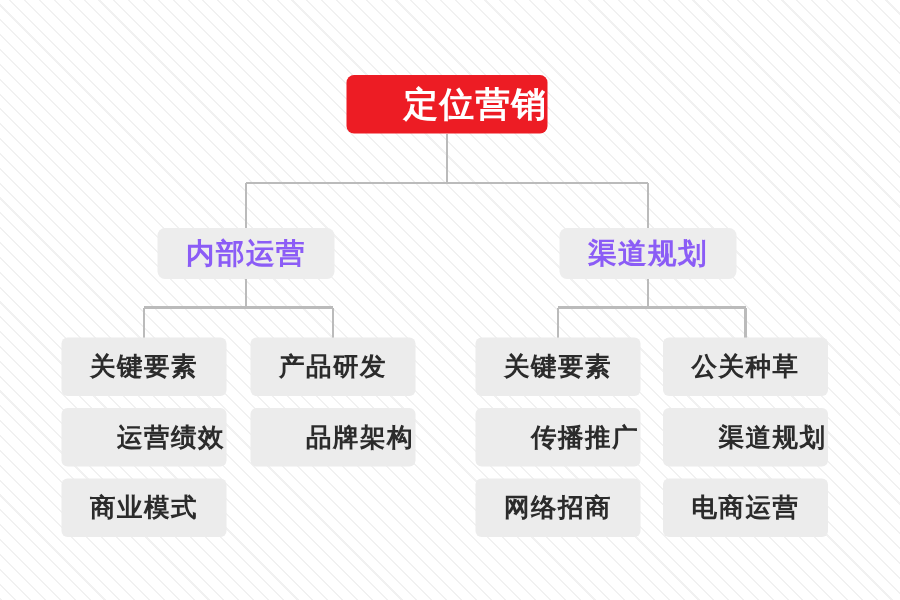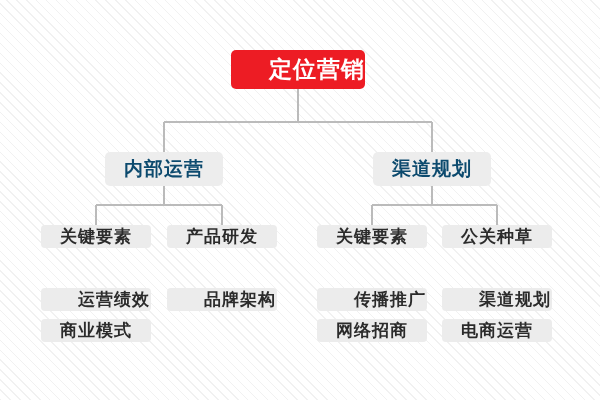--- a/index.html
+++ b/index.html
@@ -53,41 +53,41 @@
     font-size: 23px;
     font-weight: bold;
     padding-left: 38px;
   }
   .node-l2 {
     top: 152px;
     width: 118px;
     height: 34px;
     background: #EDEDED;
     border-radius: 5px;
-    color: #0c4a6e;
+    color: #8b5cf6;
     font-size: 19px;
     font-weight: bold;
   }
   .node-l2.left  { left: 105px; }
   .node-l2.right { left: 373px; }
   .node-leaf {
     width: 110px;
-    height: 23px;
+    height: 39px;
     background: #ECECEC;
     border-radius: 4px;
     color: #2b2b2b;
     font-size: 17px;
     font-weight: bold;
   }
   .col-a { left: 41px; }
   .col-b { left: 167px; }
   .col-c { left: 317px; }
   .col-d { left: 442px; }
   .row-1 { top: 225px; }
-  .row-2 { top: 288px; padding-left: 36px; }
+  .row-2 { top: 272px; padding-left: 36px; }
   .row-3 { top: 319px; }
 </style>
 </head>
 <body>
 
 <div id="canvas">
 
   <svg id="connectors" viewBox="0 0 600 400" xmlns="http://www.w3.org/2000/svg">
     <g stroke="#bbbbbb" stroke-width="1.4" fill="none" shape-rendering="crispEdges">
 

